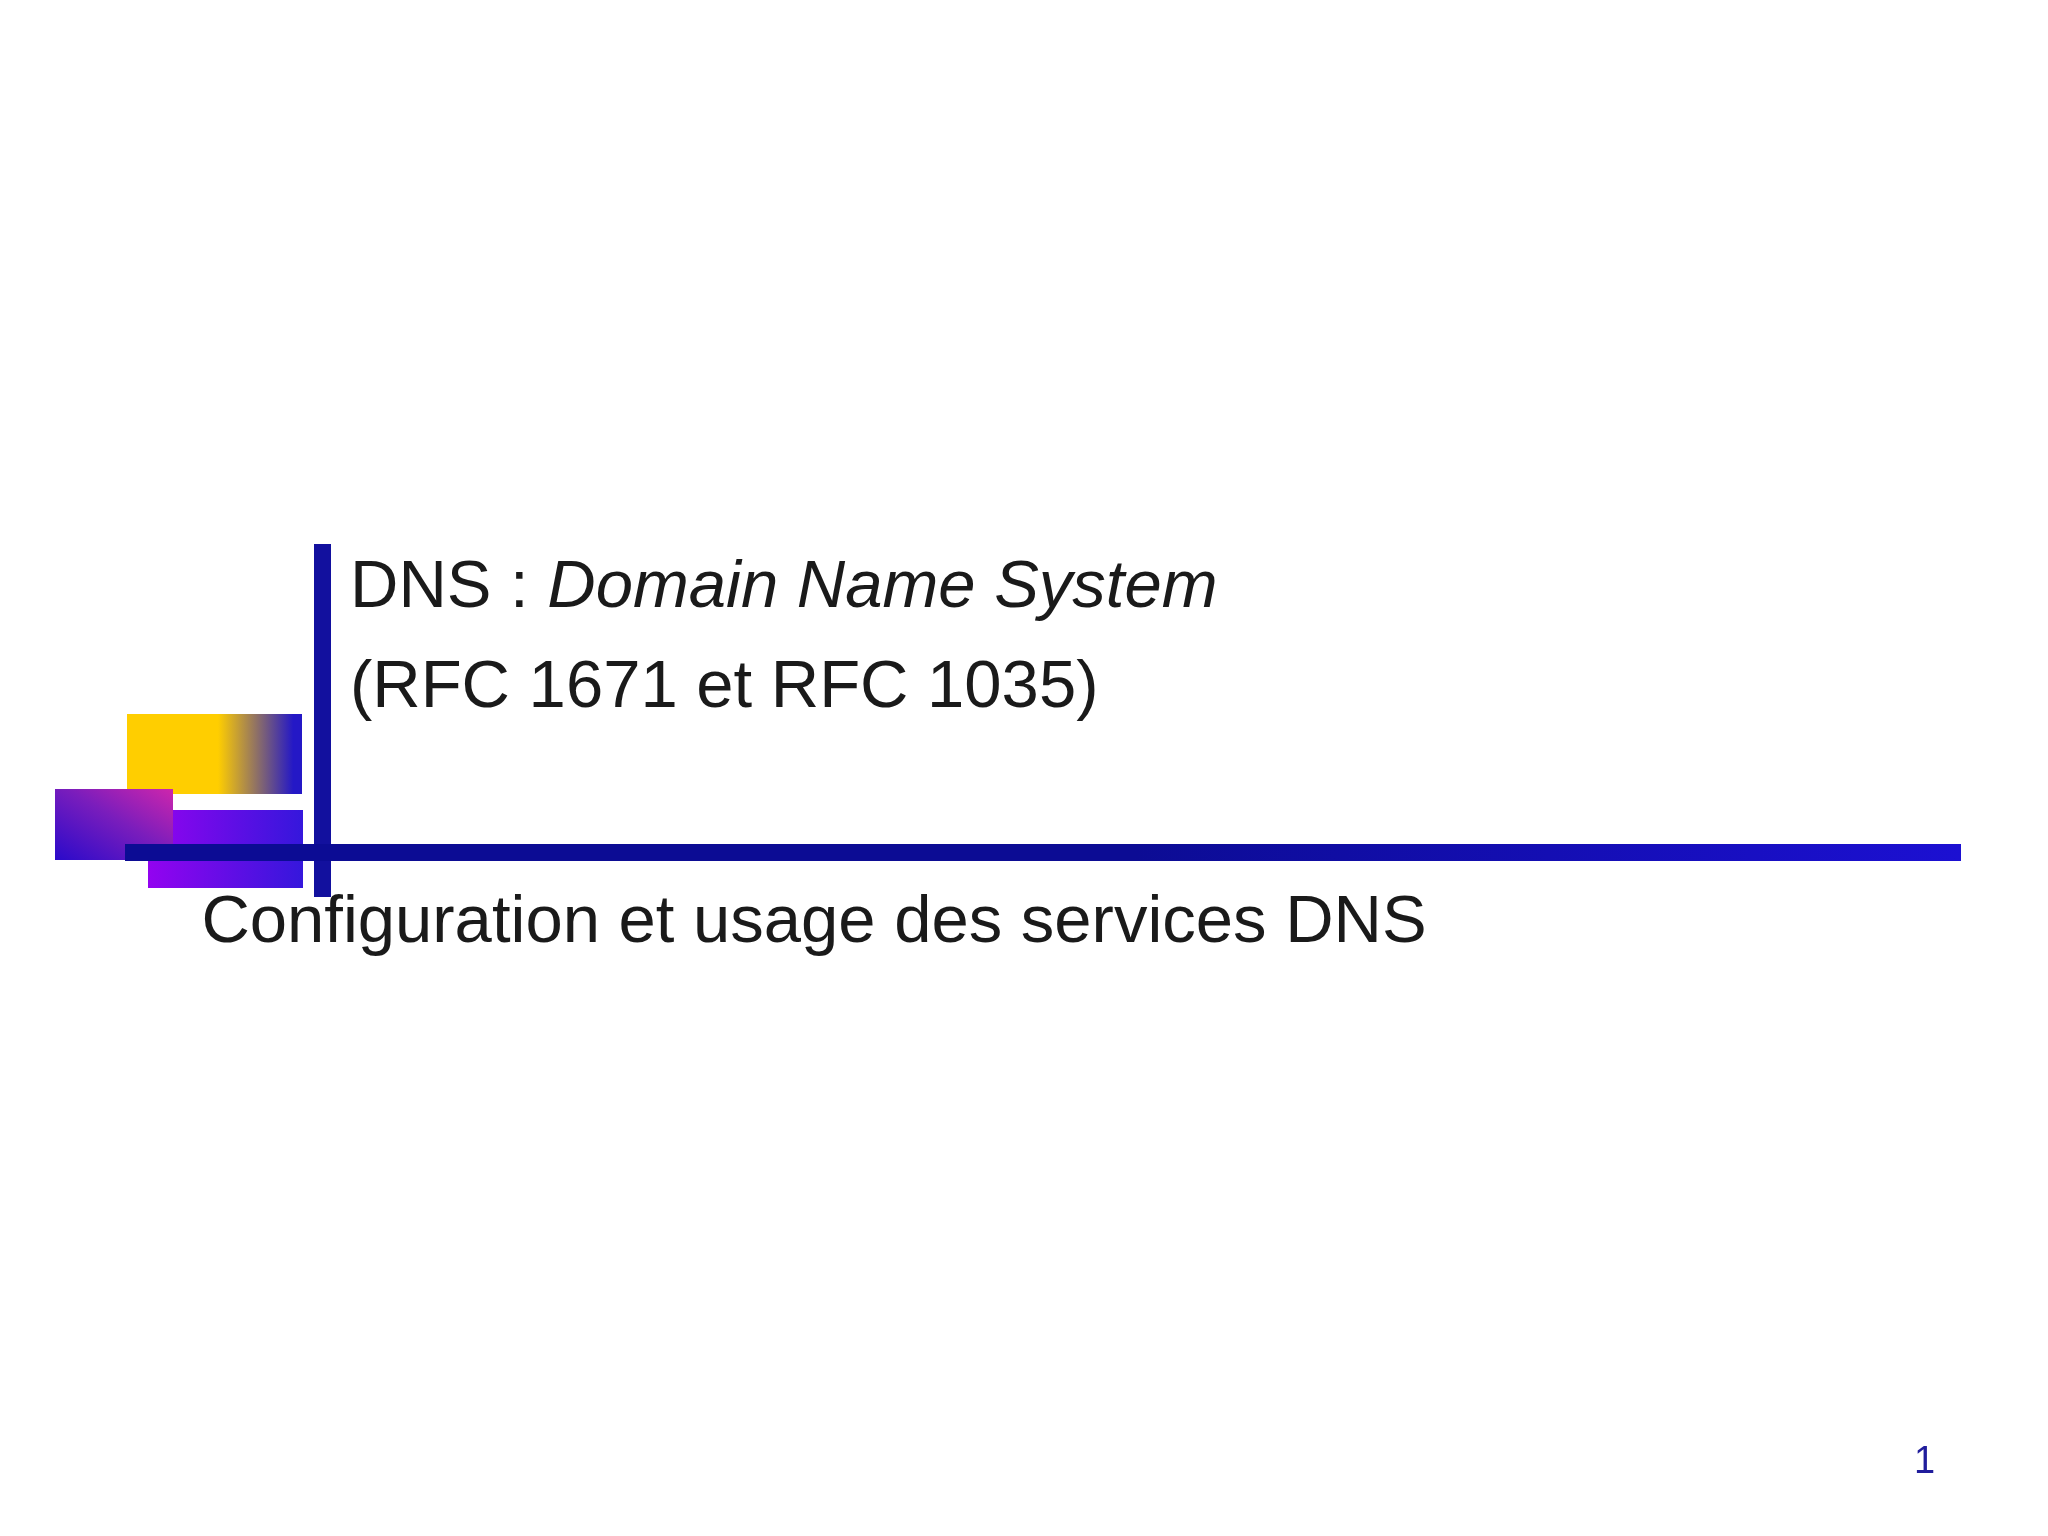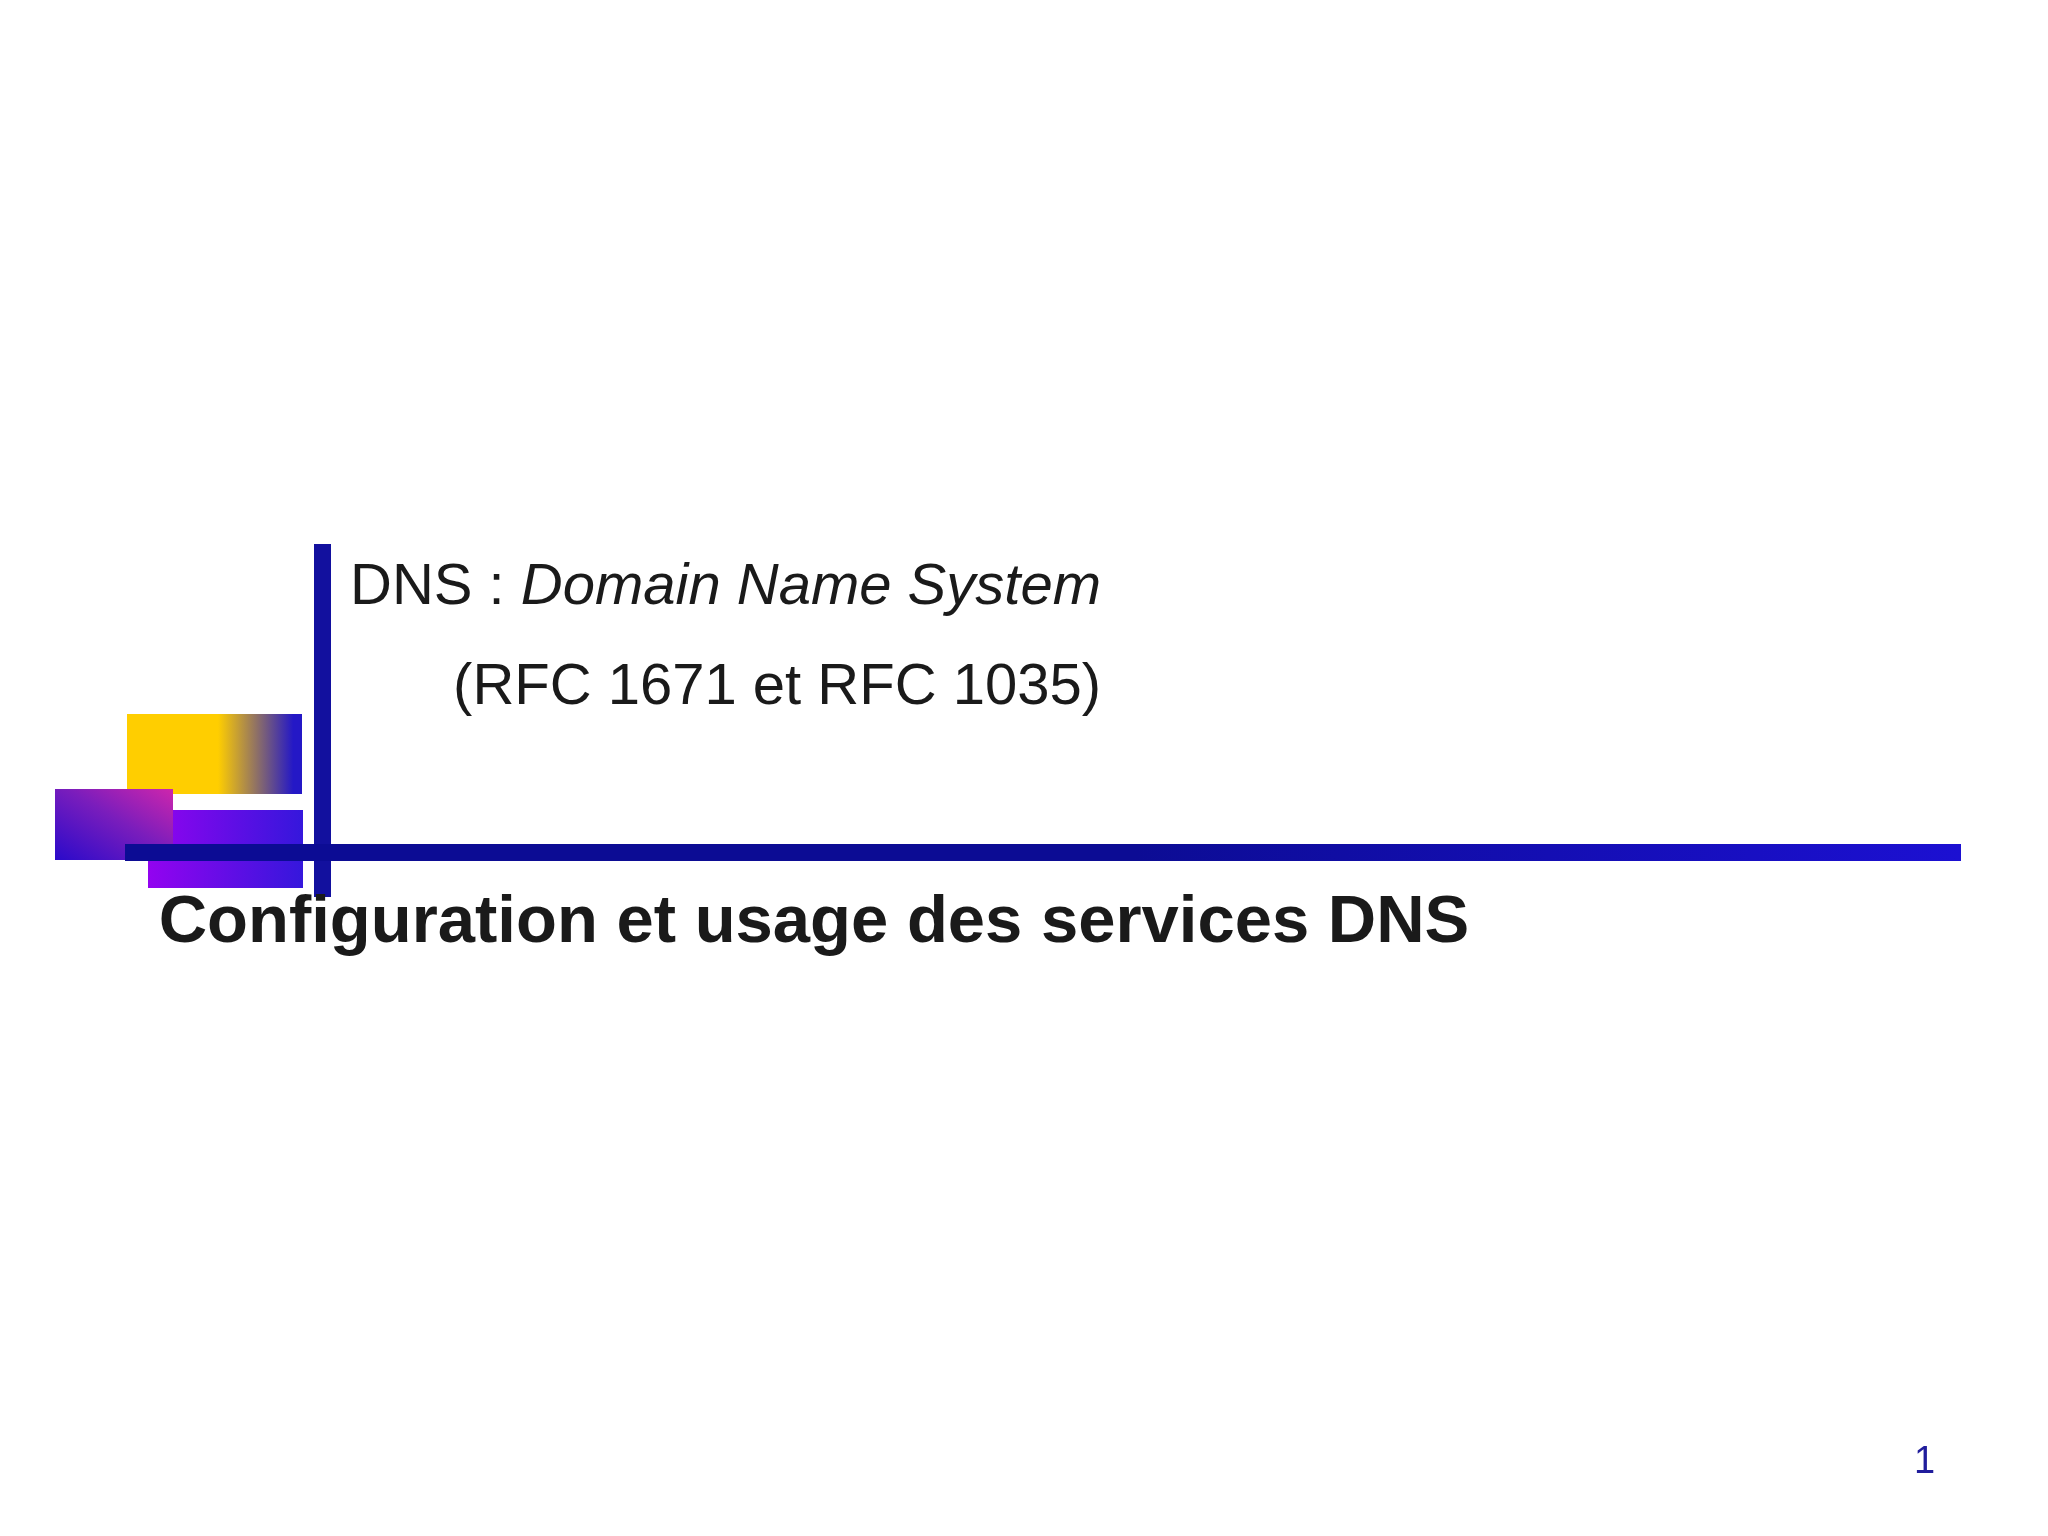--- a/index.html
+++ b/index.html
@@ -57,42 +57,40 @@
       var(--line-navy-start, #0c0c94) 0%,
       var(--line-navy-start, #0c0c94) 55%,
       var(--line-navy-end, #1c10d2) 100%);
     z-index: 4;
   }
   
   .title {
     position: absolute;
     left: 350px;
     top: 534px;
-    font-size: 58px;
+    font-size: 67px;
     line-height: 100px;
     color: var(--title-text, #1a1a1a);
     letter-spacing: 0;
     white-space: nowrap;
     z-index: 5;
-    text-align: right;
   }
   .title .italic {
     font-style: italic;
   }
   .subtitle {
     position: absolute;
     left: 0;
     top: 869px;
     width: 1628px;
     text-align: center;
     font-size: 67px;
     line-height: 100px;
     color: var(--subtitle-text, #1a1a1a);
     z-index: 5;
-    font-weight: bold;
   }
   .page-number {
     position: absolute;
     top: 1438px;
     left: 1914px;
     font-size: 38px;
     line-height: 44px;
     color: var(--page-number, #201d9c);
     z-index: 5;
   }

